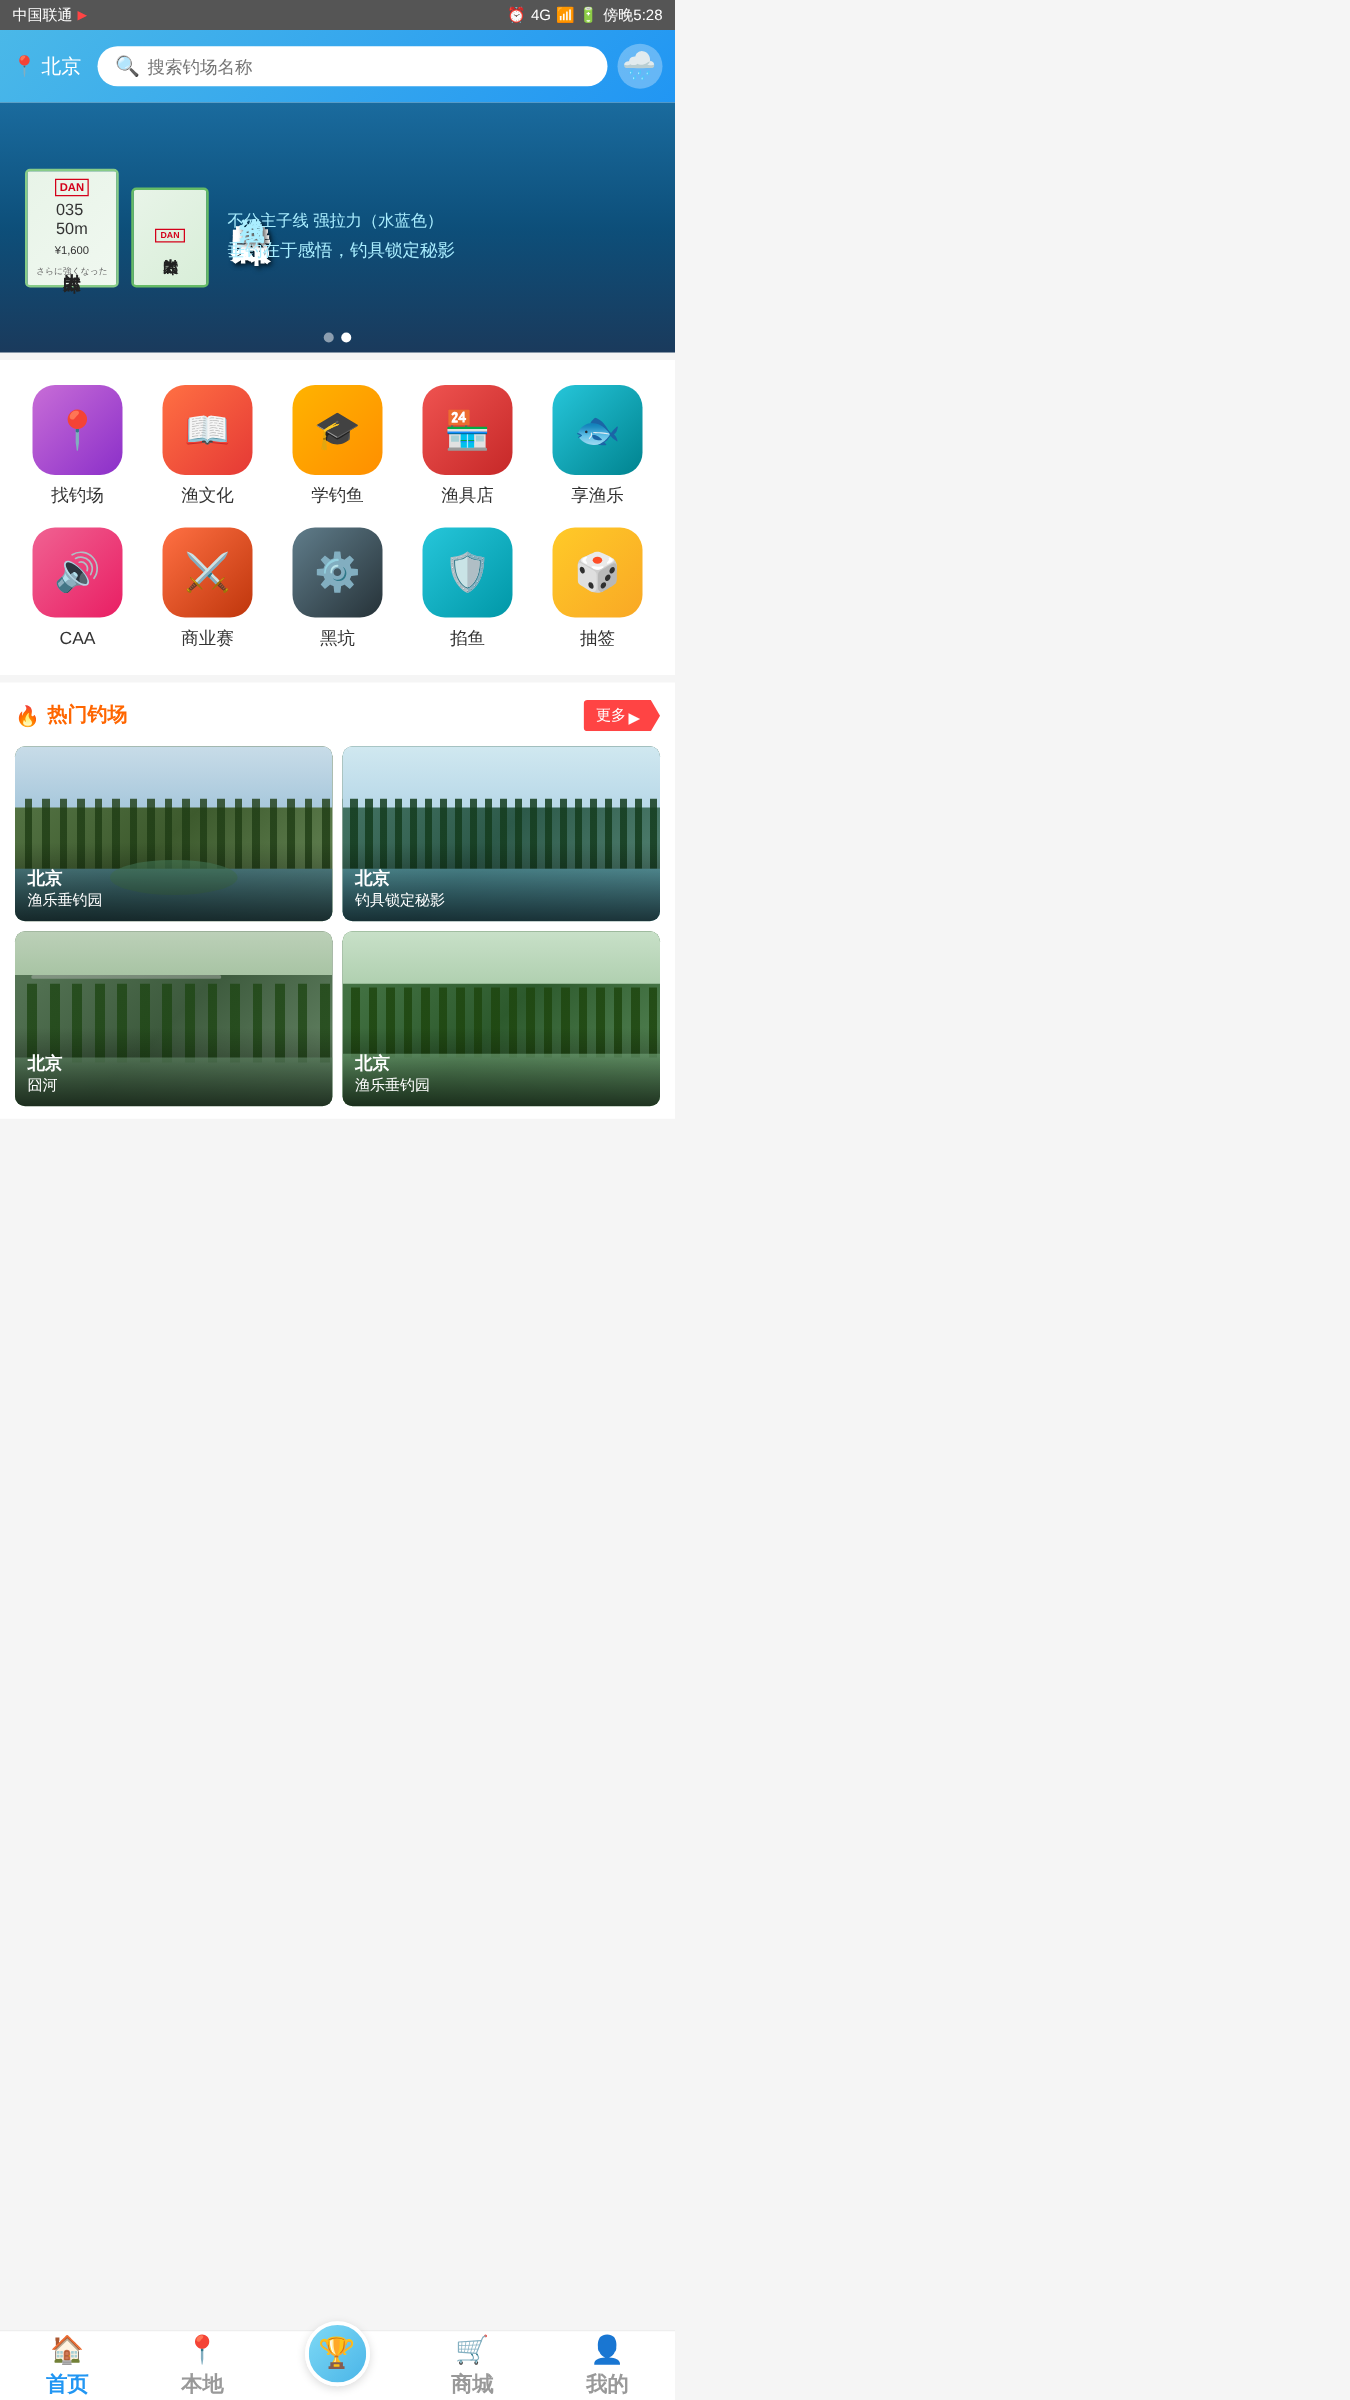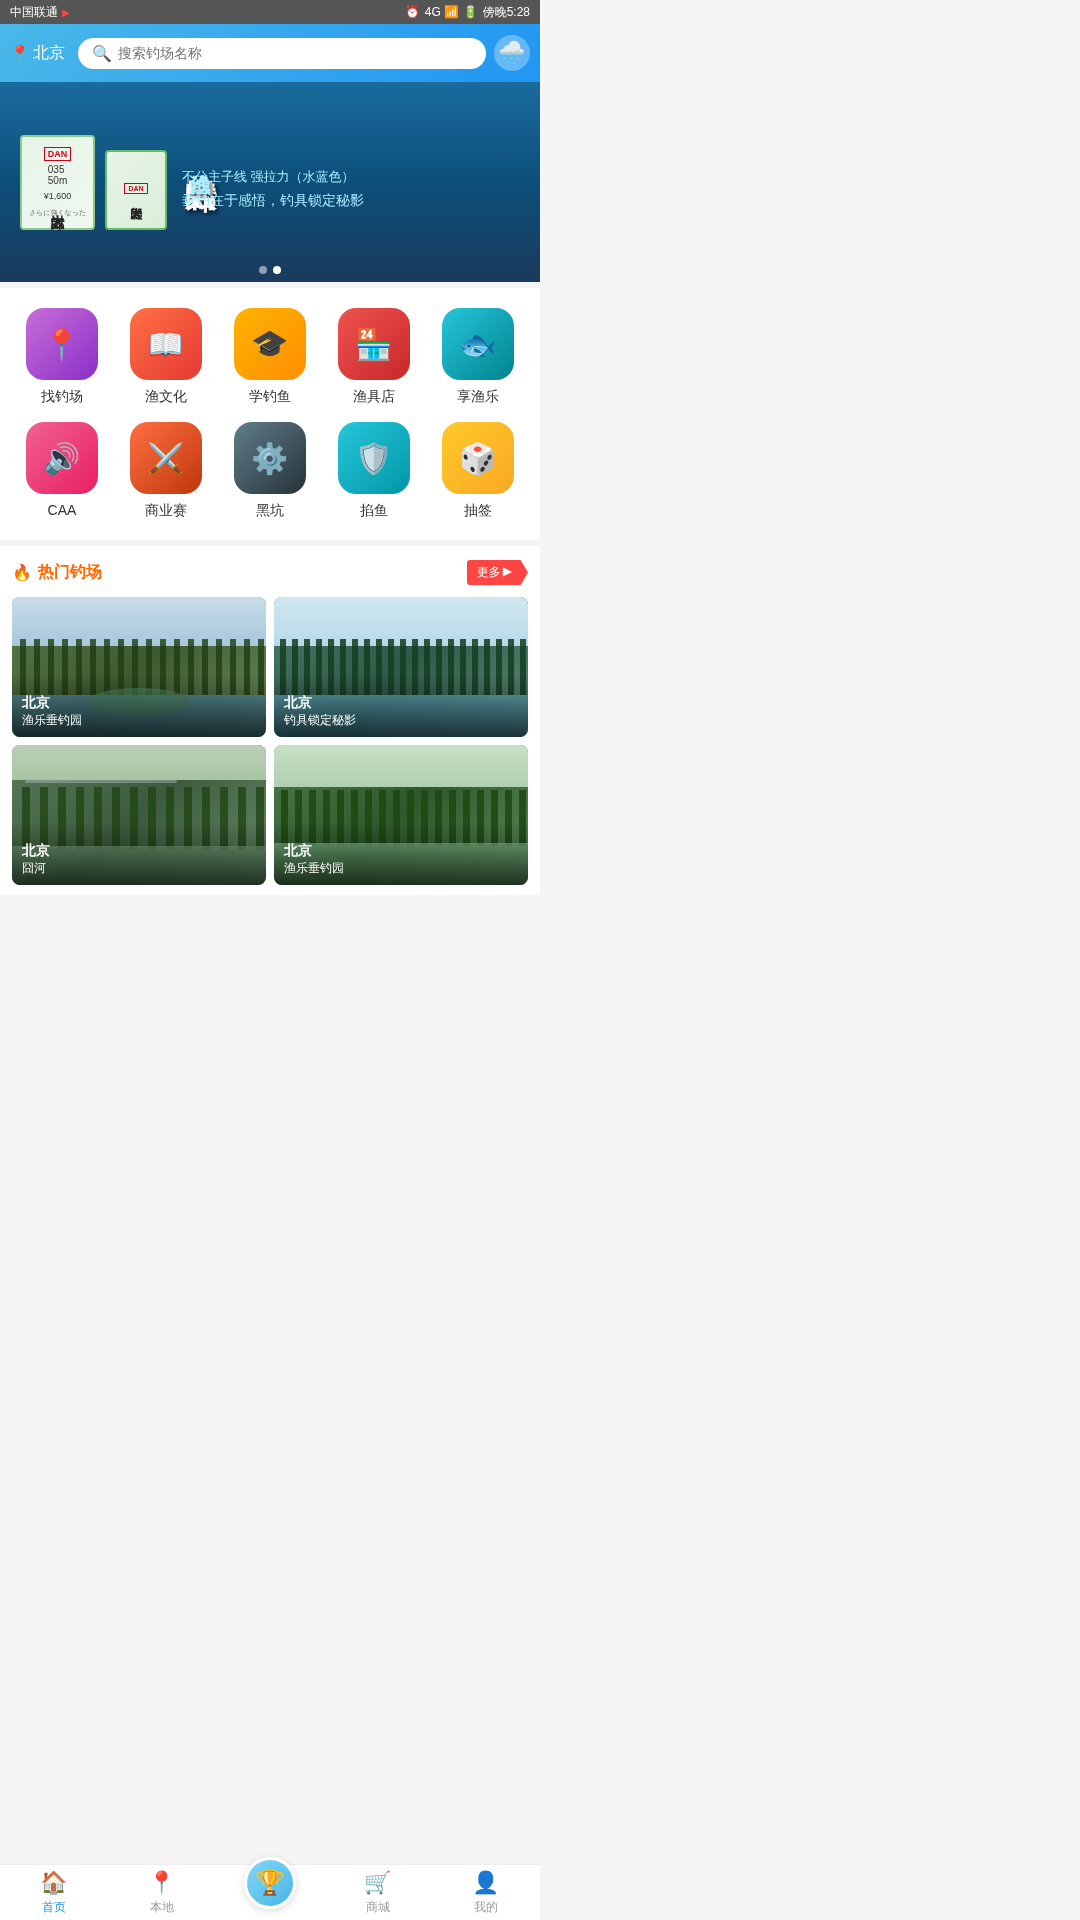--- a/index.html
+++ b/index.html
@@ -236,21 +236,21 @@
       font-weight: bold;
       color: #ff6600;
     }
     .more-btn {
       background: #ff4444;
       color: white;
       font-size: 12px;
       padding: 4px 10px 4px 10px;
       border-radius: 3px;
       display: flex;
-      align-items: flex-start;
+      align-items: flex-end;
       gap: 2px;
       clip-path: polygon(0 0, 88% 0, 100% 50%, 88% 100%, 0 100%);
       padding-right: 16px;
     }
 
     
     .venue-grid {
       display: grid;
       grid-template-columns: 1fr 1fr;
       gap: 8px;
@@ -320,22 +320,23 @@
       flex-direction: column;
       align-items: center;
       gap: 3px;
       cursor: pointer;
       flex: 1;
     }
     .nav-icon {
       font-size: 22px;
     }
     .nav-label {
-      font-size: 12px;
+      font-size: 17px;
       color: #999;
+      font-weight: bold;
     }
     .nav-item.active .nav-label { color: #2196F3; }
     .nav-item.active .nav-icon { color: #2196F3; }
     .nav-center {
       position: relative;
     }
     .nav-center-icon {
       width: 52px;
       height: 52px;
       background: linear-gradient(135deg, #7ed9f5, #4ab5e8);
@@ -420,21 +421,21 @@
       <span style="font-size:22px;">🌧️</span>
     </div>
   </div>
 
   <div class="banner">
     <div class="banner-content">
 
       <div class="banner-products">
         <div class="product-box" style="background: linear-gradient(135deg,#e8f4e8,#f0f8f0); border:2px solid #88cc88;">
           <div class="dan-logo">DAN</div>
-          <div style="font-size:10px;color:#333;margin-bottom:5px;">035<br>50m</div>
+          <div style="font-size:13px;color:#333;margin-bottom:5px;">035<br>50m</div>
           <div style="font-size:9px;color:#333;margin-bottom:3px;">¥1,600</div>
           <div class="product-text-jp" style="font-size:14px;font-weight:bold;color:#222;">岩太郎</div>
           <div style="font-size:7px;color:#666;margin-top:4px;">さらに強くなった</div>
         </div>
         <div class="product-box small" style="background: linear-gradient(135deg,#e8f4e8,#d8eed8); border:2px solid #66bb66;">
           <div class="dan-logo" style="font-size:7px;">DAN</div>
           <div class="product-text-jp" style="font-size:12px;color:#222;">岩太郎</div>
         </div>
       </div>
 

